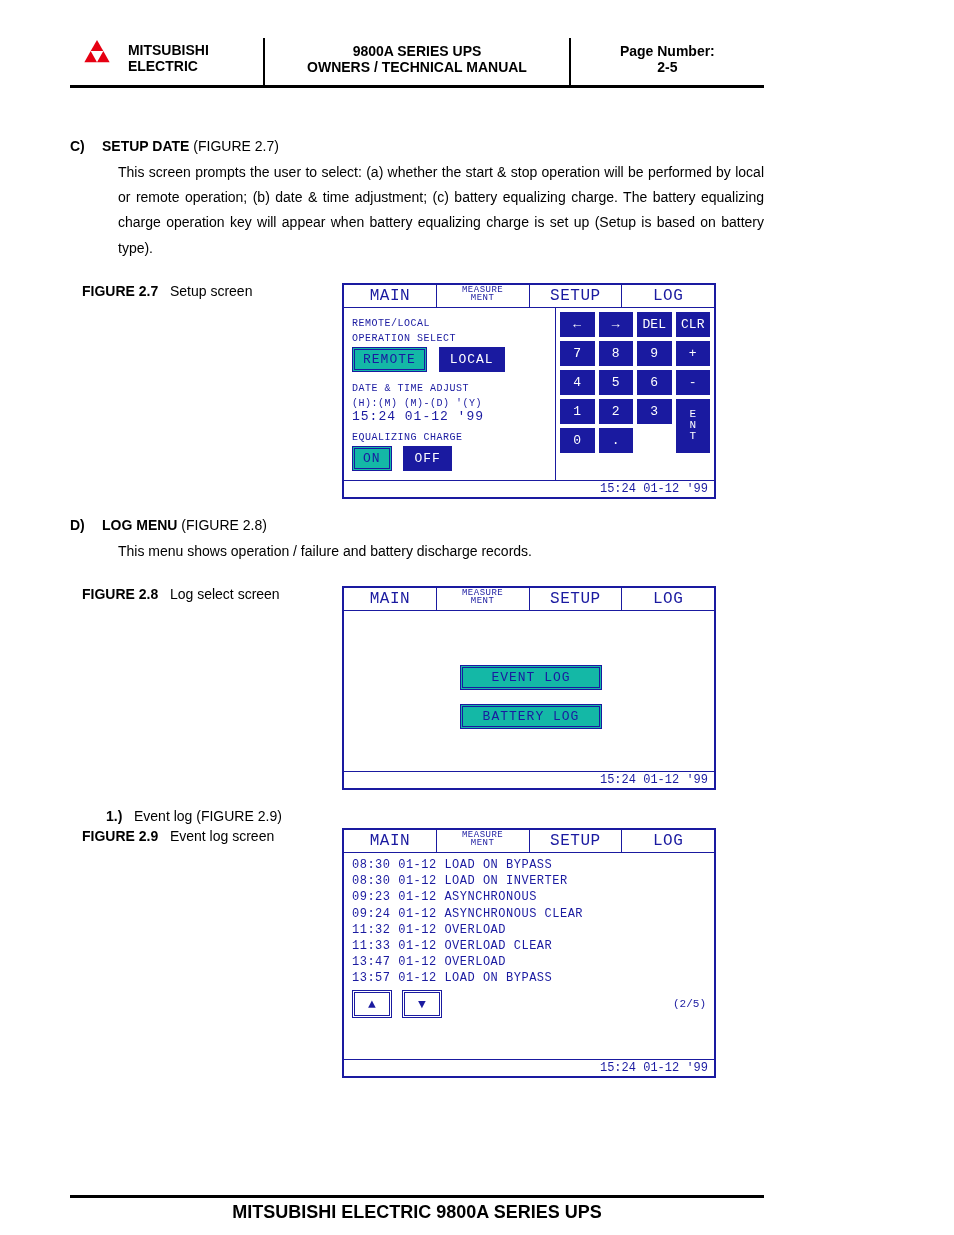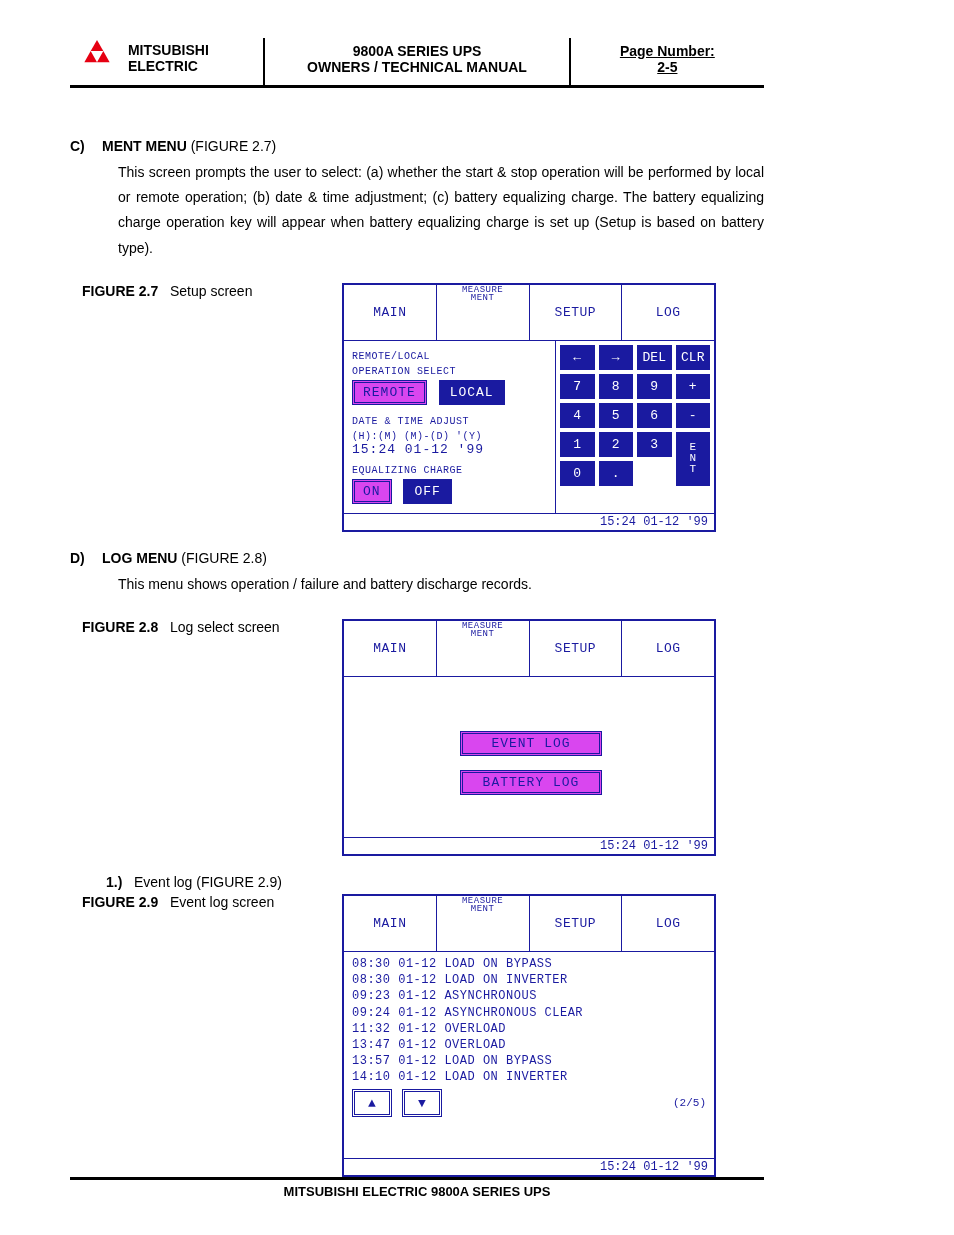--- a/index.html
+++ b/index.html
@@ -22,21 +22,21 @@
     margin-bottom: 50px;
   }
   .header-table td {
     border-bottom: 3px solid #000;
     vertical-align: middle;
     font-size: 14px;
     padding: 2px 6px 8px 6px;
   }
   .hdr-left { width: 28%; border-right: 2px solid #000; }
   .hdr-mid  { width: 44%; border-right: 2px solid #000; text-align: center; font-weight: bold; }
-  .hdr-right{ width: 28%; text-align: center; font-weight: bold; text-decoration: underline; }
+  .hdr-right{ width: 28%; text-align: center; font-weight: bold; }
   .logo-diamond {
     display: inline-block;
     vertical-align: middle;
     margin-right: 6px;
   }
   .logo-diamond svg { width: 42px; height: 34px; }
   .brand { display: inline-block; vertical-align: middle; font-weight: bold; line-height: 1.1; }
 
   .body-text { text-align: justify; line-height: 1.8; margin: 0 0 8px 48px; }
   .section-row { display: flex; margin-bottom: 6px; }
@@ -58,44 +58,44 @@
     width: 370px;
     position: relative;
   }
   .lcd .tabs {
     display: flex;
     border-bottom: 1px solid #1a1aa0;
   }
   .lcd .tab {
     flex: 1;
     text-align: center;
-    padding: 20px 0;
+    padding: 2px 0;
     border-right: 1px solid #1a1aa0;
-    font-size: 13px;
+    font-size: 16px;
     letter-spacing: 0.5px;
   }
   .lcd .tab:last-child { border-right: none; }
   .lcd .tab.small { font-size: 9px; line-height: 8px; padding: 1px 0; }
   .lcd .content { display: flex; }
   .lcd .left-pane { flex: 1; padding: 6px 8px; border-right: 1px solid #1a1aa0; }
   .lcd .keypad { width: 150px; padding: 4px; }
   .kgrid { display: grid; grid-template-columns: repeat(4, 1fr); gap: 4px; }
   .kbtn {
     border: 2px solid #1a1aa0;
     background: #1a1aa0;
     color: #fff;
     text-align: center;
     font-size: 13px;
     padding: 3px 0;
   }
   .kbtn.tall { grid-row: span 2; display:flex; align-items:center; justify-content:center; }
   .pbtn {
     display:inline-block;
     border: 3px double #1a1aa0;
-    background: #d946ef;
+    background: #14b8a6;
     padding: 2px 8px;
     margin: 3px 4px 3px 0;
     font-size: 13px;
     letter-spacing: 1px;
   }
   .pbtn.inv { background:#1a1aa0; color:#fff; }
   .lcd-label { font-size: 10px; letter-spacing: 0.5px; margin: 4px 0 0 0; }
   .datetime-bar { text-align: right; font-size: 12px; border-top:1px solid #1a1aa0; padding: 1px 6px; }
 
   .lcd2 .content { display:block; min-height: 160px; position:relative; }
@@ -103,27 +103,27 @@
   .center-btns .pbtn { display:block; width:120px; margin: 14px auto; text-align:center; }
 
   .lcd3 .content { display:block; padding: 4px 8px 2px 8px; min-height: 200px; }
   .log-line { font-size: 12px; letter-spacing: 0.5px; line-height: 1.35; white-space: pre; }
   .arrow-row { display:flex; align-items:center; margin-top:4px; }
   .arrow-btn { border:3px double #1a1aa0; width:34px; height:22px; display:flex; align-items:center; justify-content:center; margin-right:10px; }
   .page-indicator { margin-left:auto; font-size:11px; }
 
   .footer {
     position: absolute;
-    bottom: 36px;
+    bottom: 12px;
     left: 70px; right: 70px;
     border-top: 3px solid #000;
     text-align: center;
     font-weight: bold;
     padding-top: 4px;
-    font-size: 13px;
+    font-size: 18px;
   }
   .sub-row { display:flex; margin: 4px 0 4px 36px; }
   .sub-num { width: 28px; font-weight: bold; }
 </style>
 </head>
 <body>
 
 <div class="page">
 
   <table class="header-table">
@@ -151,21 +151,21 @@
         <span>Page Number:</span><br>
         <span>2-5</span>
       </td>
     </tr>
   </tbody>
     </table>
 
   <div class="section-row">
     <div class="section-letter">C)</div>
     <div>
-      <span class="section-title">MENT MENU</span><span> (FIGURE 2.7)</span>
+      <span class="section-title">SETUP DATE</span><span> (FIGURE 2.7)</span>
     </div>
   </div>
   <p class="body-text">This screen prompts the user to select: (a) whether the start &amp; stop operation will be performed by local or remote operation; (b) date &amp; time adjustment; (c) battery equalizing charge. The battery equalizing charge operation key will appear when battery equalizing charge is set up (Setup is based on battery type).</p>
 
   <div class="fig-row">
     <div class="fig-caption">
       <b>FIGURE 2.7</b>
       &nbsp;&nbsp;<span>Setup  screen</span>
     </div>
     <div class="fig-box">
@@ -270,23 +270,23 @@
           <div class="tab">SETUP</div>
           <div class="tab">LOG</div>
         </div>
         <div class="content">
           <div id="event-lines">
               <div class="log-line">08:30 01-12 LOAD ON BYPASS</div>
               <div class="log-line">08:30 01-12 LOAD ON INVERTER</div>
               <div class="log-line">09:23 01-12 ASYNCHRONOUS</div>
               <div class="log-line">09:24 01-12 ASYNCHRONOUS CLEAR</div>
               <div class="log-line">11:32 01-12 OVERLOAD</div>
+              <div class="log-line">11:33 01-12 OVERLOAD CLEAR</div>
               <div class="log-line">13:47 01-12 OVERLOAD</div>
               <div class="log-line">13:57 01-12 LOAD ON BYPASS</div>
-              <div class="log-line">14:10 01-12 LOAD ON INVERTER</div>
             </div>
           <div class="arrow-row">
             <div class="arrow-btn">▲</div>
             <div class="arrow-btn">▼</div>
             <div class="page-indicator">(2/5)</div>
           </div>
         </div>
         <div class="datetime-bar">15:24 01-12 '99</div>
       </div>
     </div>

